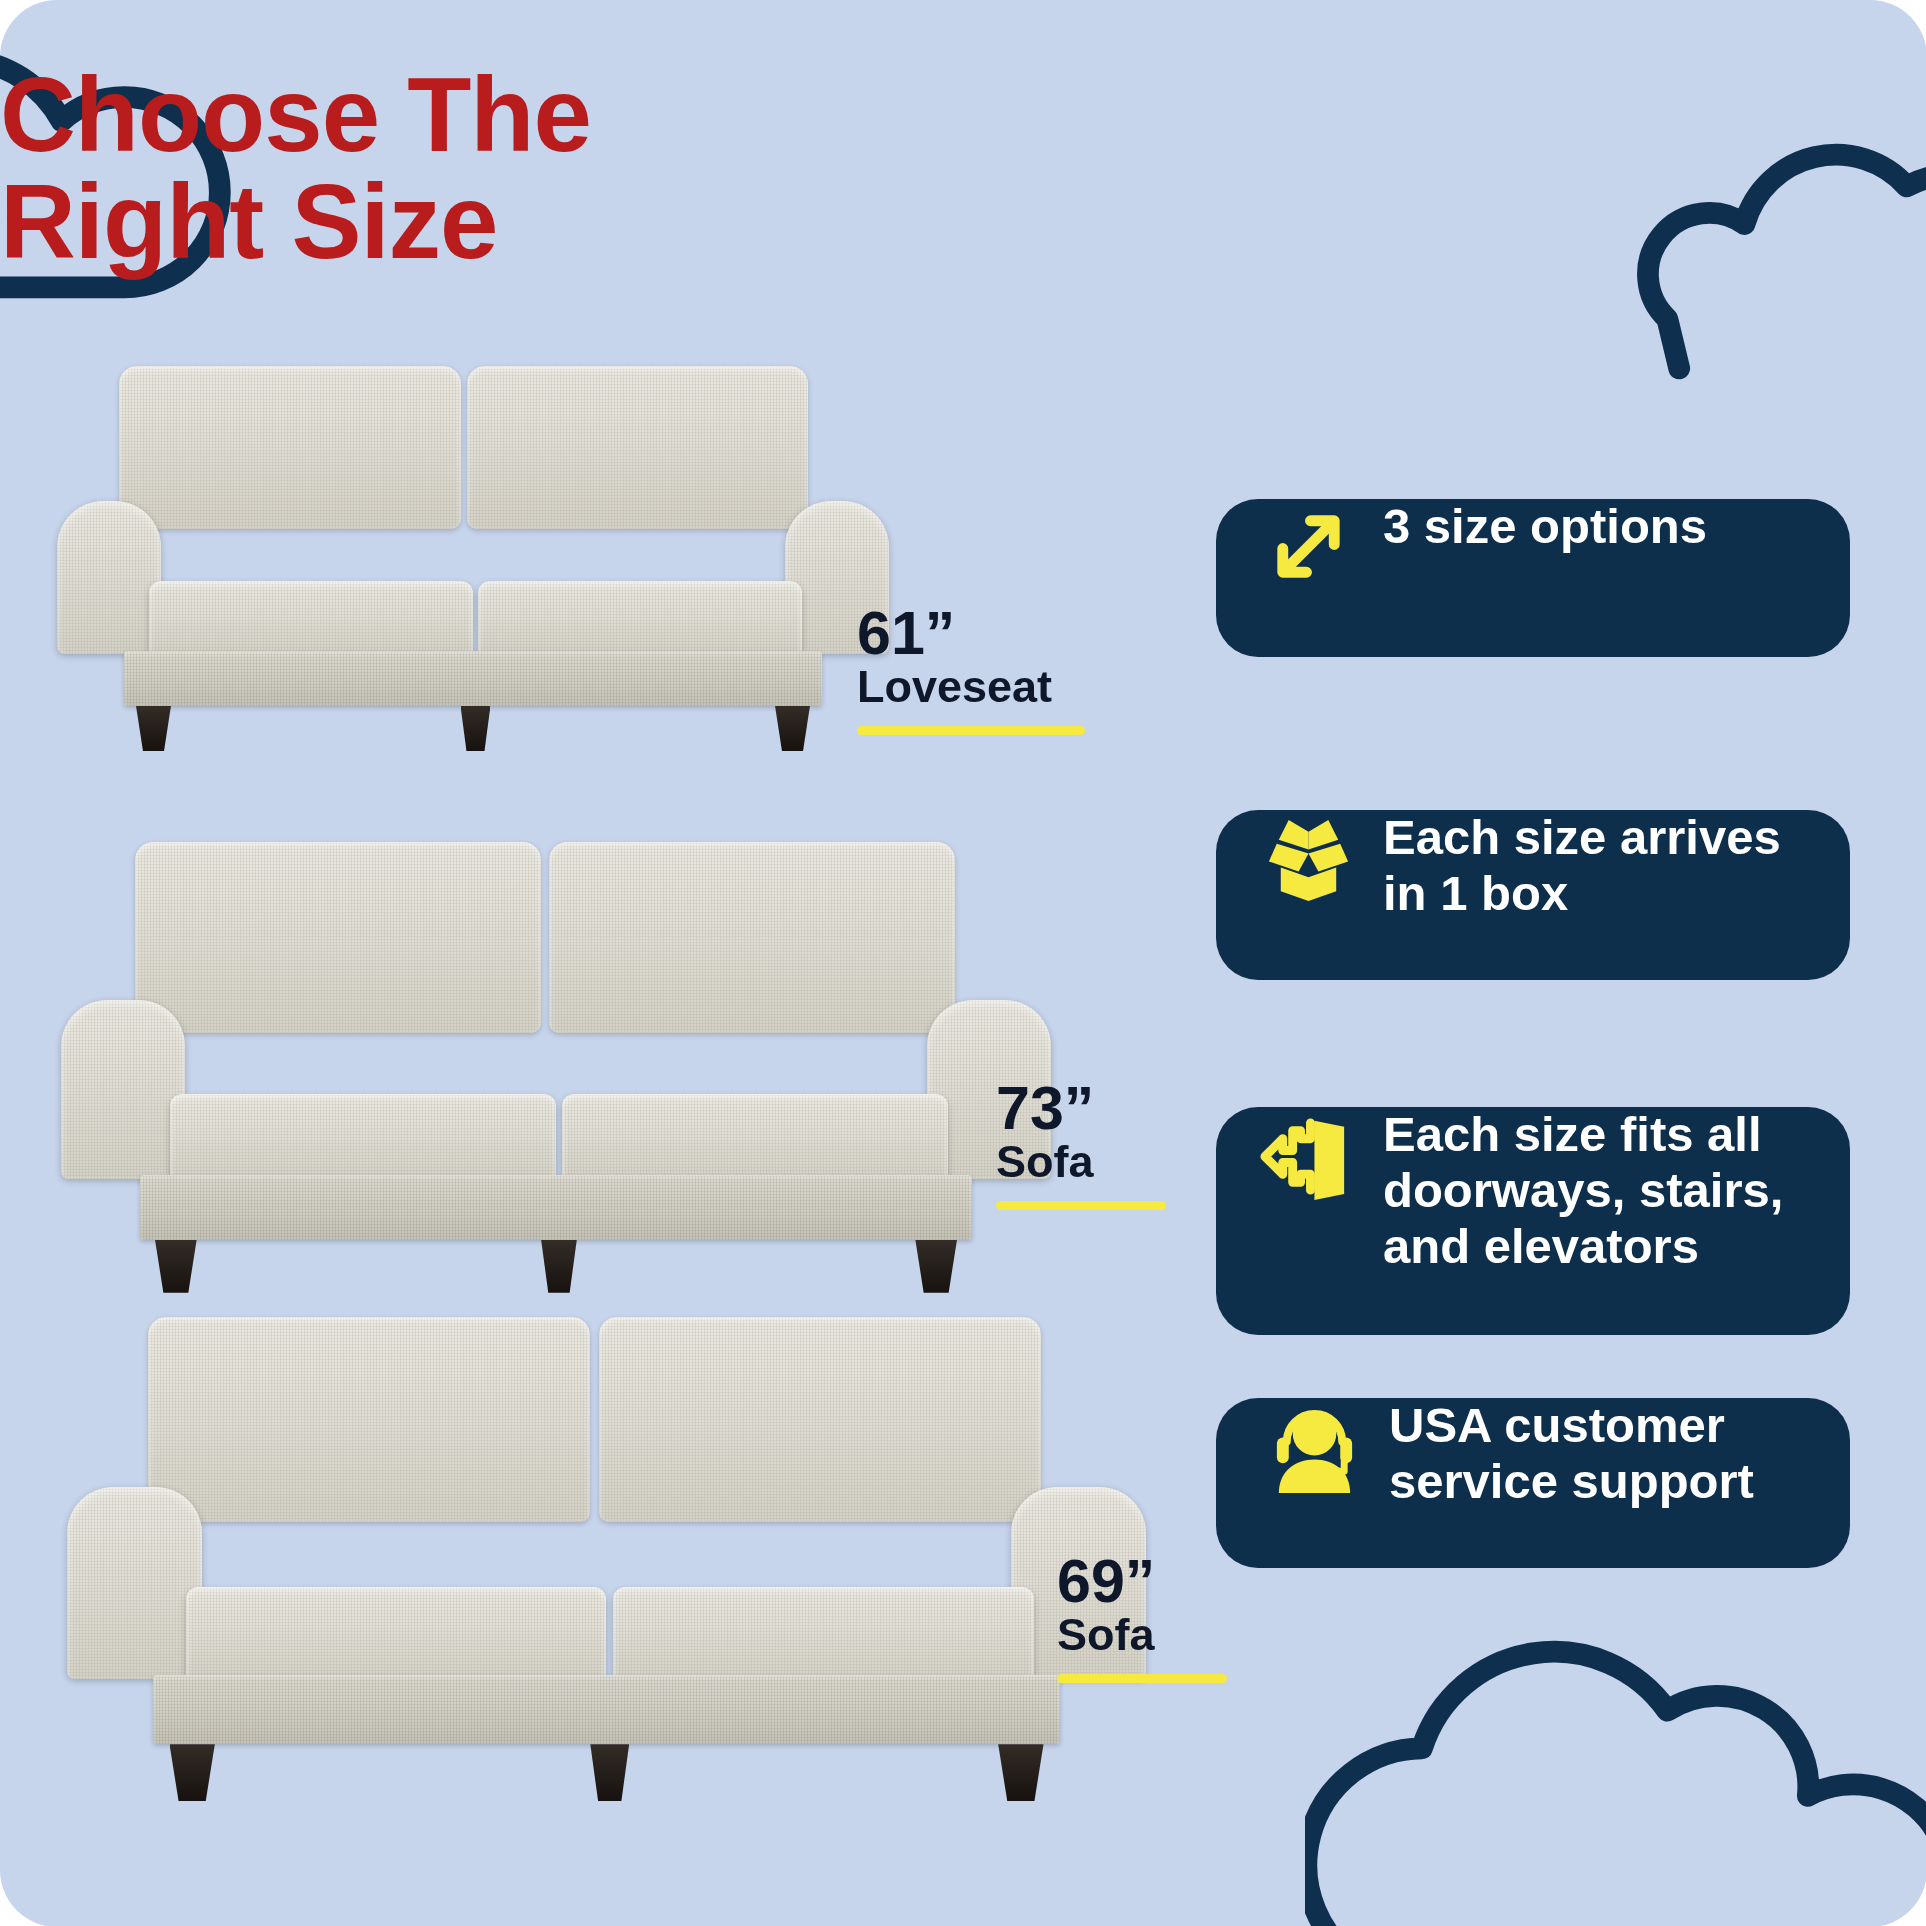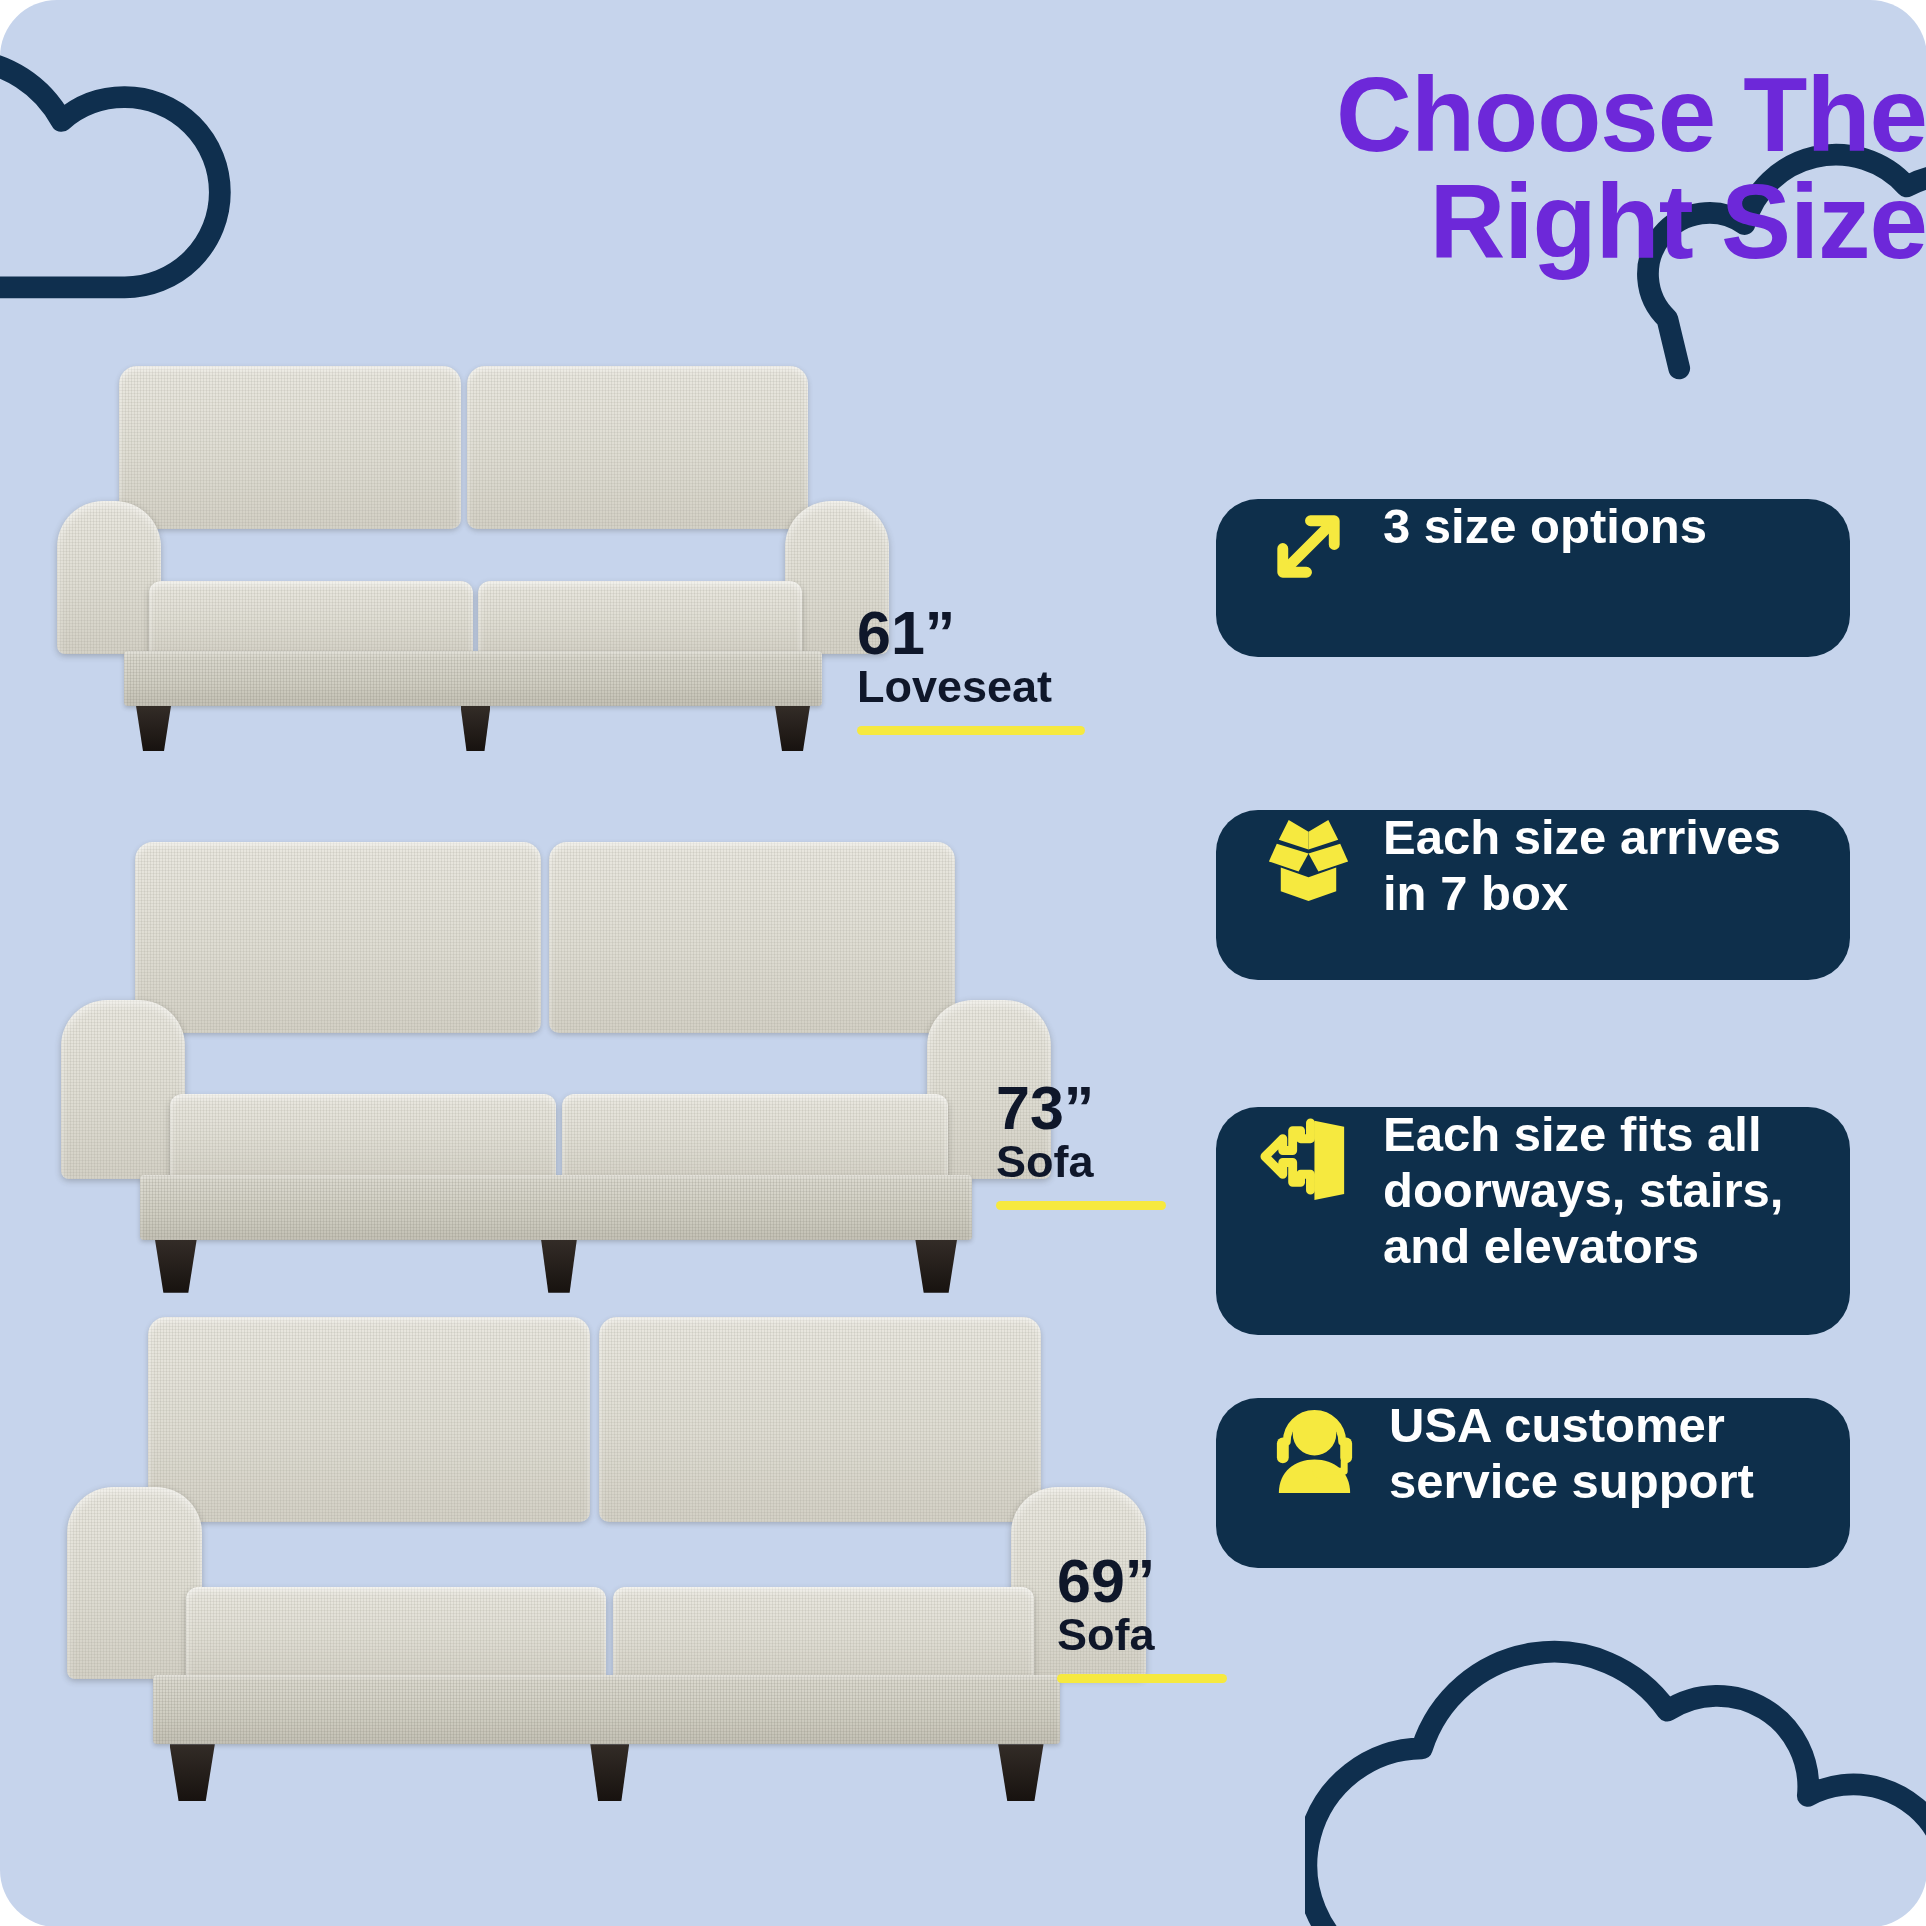--- a/index.html
+++ b/index.html
@@ -19,22 +19,22 @@
 
   
   .cloud-svg{ position:absolute; pointer-events:none; }
   #cloud-tl{ left:-14px; top:18px;  width:337px; height:297px; }
   #cloud-tr{ left:1610px; top:121px; width:356px; height:297px; }
   #cloud-br{ left:1305px; top:1590px; width:693px; height:376px; }
 
   
   #title{
     position:absolute; left:0; top:61px; width:1927px;
-    text-align:right;
-    color:#6d28d9;
+    text-align:left;
+    color:#b91c1c;
     font-weight:bold;
     font-size:105px;
     line-height:1.02;
     letter-spacing:-1px;
   }
   #title .tline{ display:block; }
 
   
   .sofa-block{ position:absolute; }
   #sofa-1{ left:57px;  top:366px;  width:832px;  height:347px; }
@@ -219,21 +219,21 @@
         <g fill="#f6e93f">
           <path d="M 50 40 L 20 30 L 30 10 L 50 22 Z"></path>
           <path d="M 50 40 L 80 30 L 70 10 L 50 22 Z"></path>
           <path d="M 50 44 L 18 34 L 10 52 L 40 62 Z"></path>
           <path d="M 50 44 L 82 34 L 90 52 L 60 62 Z"></path>
           <path d="M 22 58 L 50 68 L 78 58 L 78 82 L 50 92 L 22 82 Z"></path>
         </g>
       </svg>
     </span>
     <span class="btext">Each size arrives
-in 7 box</span>
+in 1 box</span>
   </div>
 
   <div id="badge-3" class="badge">
     <span class="bicon">
       <svg width="99" height="99" viewBox="0 0 100 100">
         <g fill="#f6e93f">
           <path d="M 56 14 L 86 20 L 86 88 L 56 94 Z" rx="6"></path>
           <path d="M 52 16 L 52 32 L 42 32 L 42 24 L 34 24 L 34 44 L 24 44
                    L 24 32 L 6 50 L 24 68 L 24 56 L 34 56 L 34 76 L 42 76
                    L 42 68 L 52 68 L 52 84" fill="none" stroke="#f6e93f" stroke-width="9" stroke-linejoin="round" stroke-linecap="round"></path>

